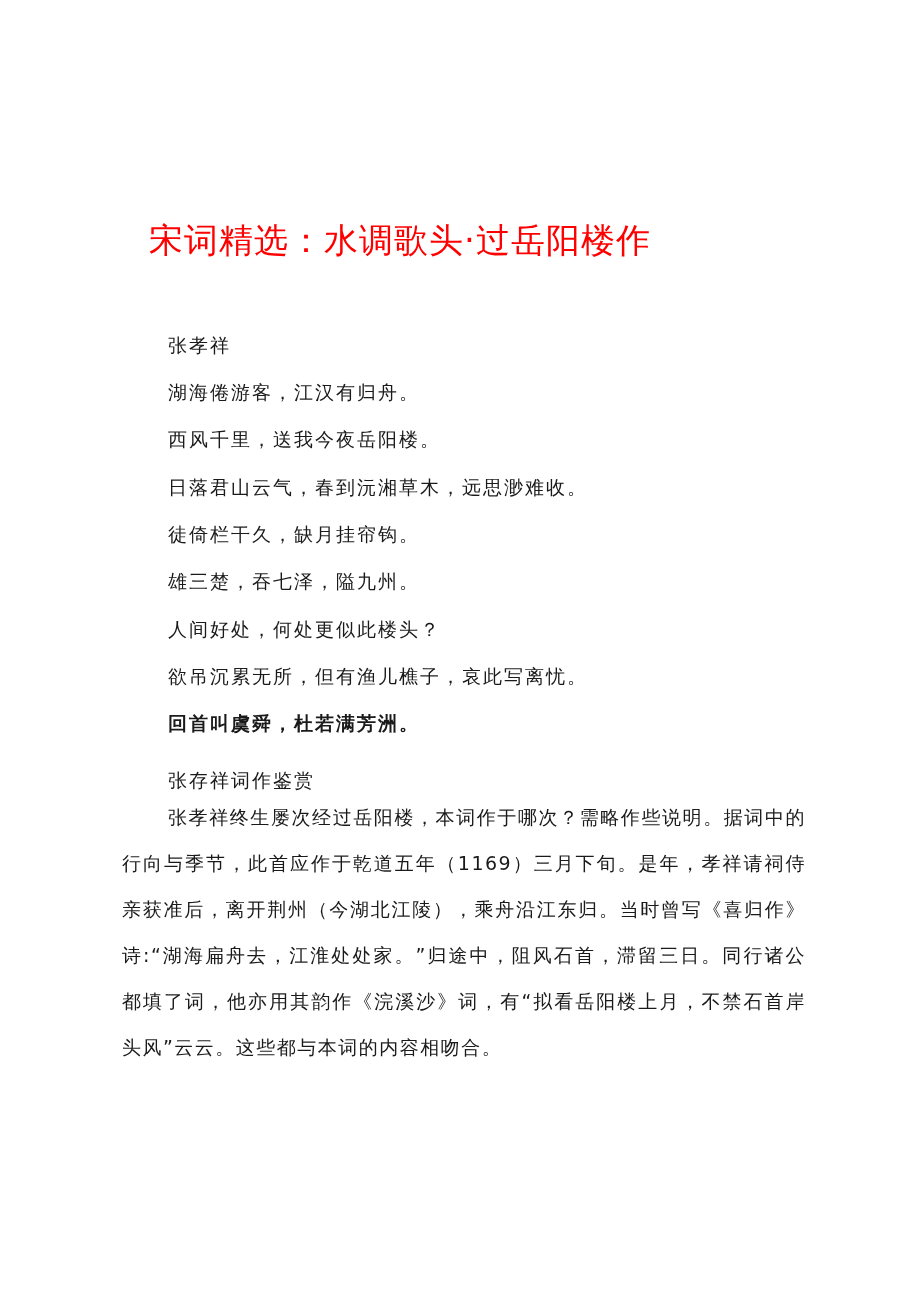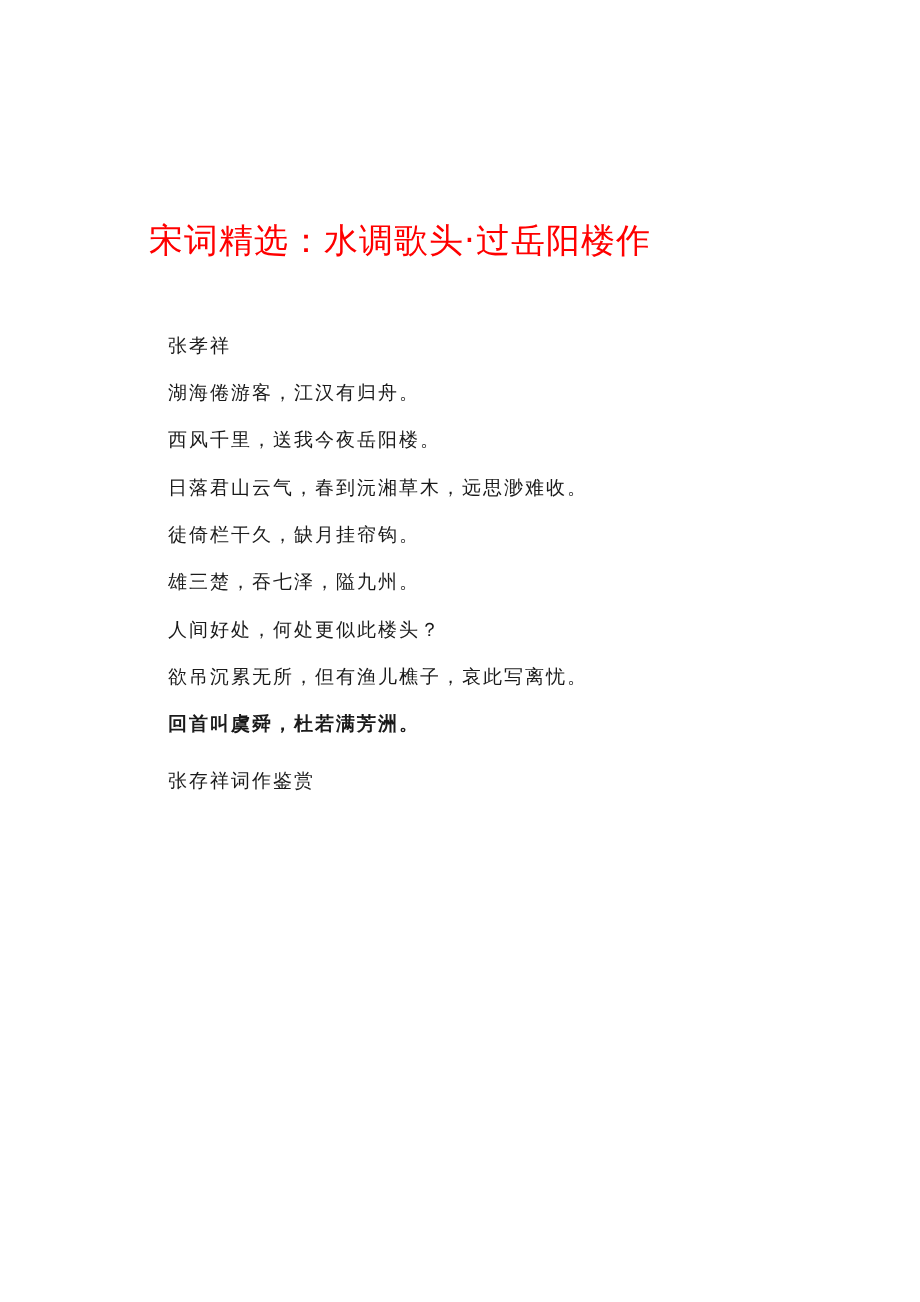--- a/index.html
+++ b/index.html
@@ -32,13 +32,14 @@
   <div class="line indent" style="top:427px;">西风千里，送我今夜岳阳楼。</div>
   <div class="line indent" style="top:522px;">徒倚栏干久，缺月挂帘钩。</div>
   <div class="line indent" style="top:475px;">日落君山云气，春到沅湘草木，远思渺难收。</div>
   <div class="line indent" style="top:569px;">雄三楚，吞七泽，隘九州。</div>
   <div class="line indent" style="top:664px;">欲吊沉累无所，但有渔儿樵子，哀此写离忧。</div>
   <div class="line indent" style="top:617px;">人间好处，何处更似此楼头？</div>
   <div class="line indent" style="top:711px;font-weight:bold;">回首叫虞舜，杜若满芳洲。</div>
 
   <div class="line indent" style="top:761px;margin-top:7px;">张存祥词作鉴赏</div>
 
+  <p class="para" style="top:794px; margin:0;">张孝祥终生屡次经过岳阳楼，本词作于哪次？需略作些说明。据词中的行向与季节，此首应作于乾道五年（1169）三月下旬。是年，孝祥请祠侍亲获准后，离开荆州（今湖北江陵），乘舟沿江东归。当时曾写《喜归作》诗:“湖海扁舟去，江淮处处家。”归途中，阻风石首，滞留三日。同行诸公都填了词，他亦用其韵作《浣溪沙》词，有“拟看岳阳楼上月，不禁石首岸头风”云云。这些都与本词的内容相吻合。</p>
 </div>
 
 </body></html>

